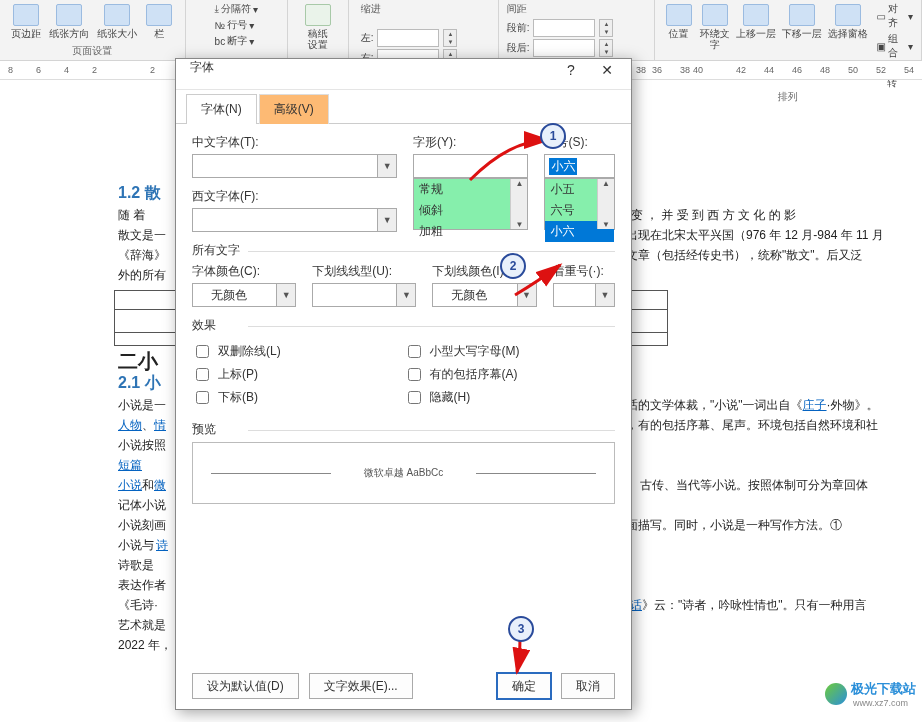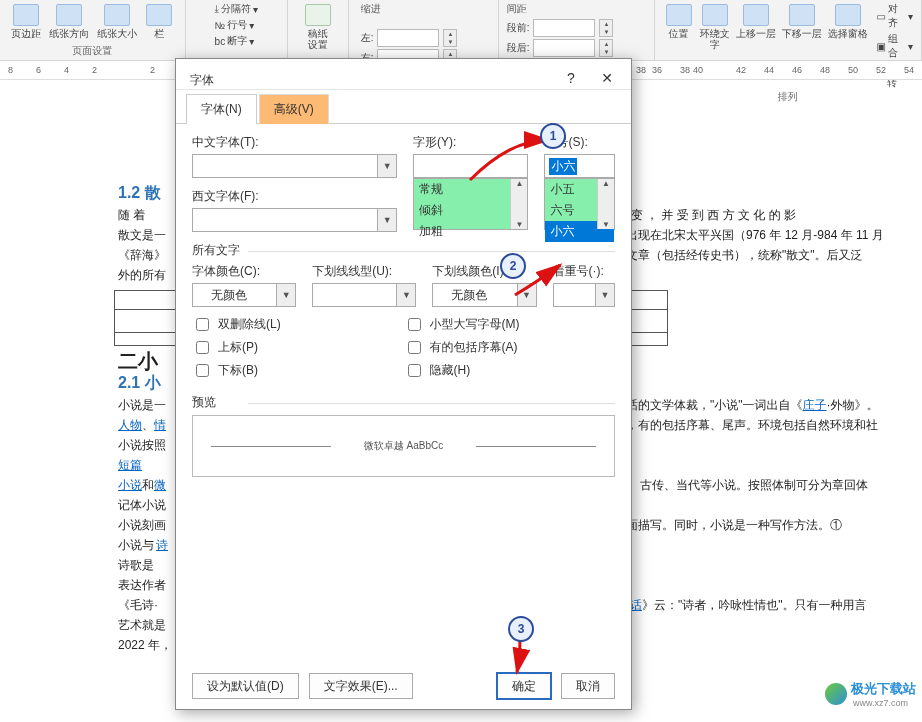--- a/index.html
+++ b/index.html
@@ -19,21 +19,21 @@
 .spin .ar span{flex:1;font-size:6px;display:flex;align-items:center;justify-content:center;color:#555}
 .ruler{height:18px;background:#fff;border-bottom:1px solid #ddd;display:flex;align-items:center;font-size:9px;color:#666;position:relative}
 .ruler span{position:absolute}
 .doc{position:absolute;left:118px;top:110px;width:790px;font-size:12px;line-height:18px;color:#222}
 .doc h2{color:#2e74b5;font-size:16px;margin:4px 0;font-weight:bold}
 .doc p{margin:2px 0}
 .lnk{color:#0563c1;text-decoration:underline}
 .tblgap{width:540px;height:54px;border:1px solid #555;margin:6px 0}
 .tblgap .row{height:18px;border-bottom:1px solid #555}
 .dlg{position:absolute;left:175px;top:58px;width:455px;height:650px;background:#fff;border:1px solid #888;box-shadow:3px 3px 14px rgba(0,0,0,0.35);display:flex;flex-direction:column;z-index:10}
-.dlg .titlebar{height:30px;display:flex;align-items:flex-end;padding:0 6px 0 14px;font-size:12px;border-bottom:1px solid #e5e5e5}
+.dlg .titlebar{height:30px;display:flex;align-items:flex-start;padding:0 6px 0 14px;font-size:12px;border-bottom:1px solid #e5e5e5}
 .dlg .titlebar .ttl{flex:1}
 .dlg .titlebar .tb{width:36px;height:22px;display:flex;align-items:center;justify-content:center;cursor:pointer;font-size:14px}
 .tabs{display:flex;border-bottom:1px solid #ccc;padding:0 10px;margin-top:4px}
 .tab{padding:6px 14px;border:1px solid #ccc;border-bottom:none;background:#fff;margin-right:2px;margin-bottom:-1px;font-size:12px;cursor:pointer}
 .tab.inactive{background:#fdba74;border-color:#ddd}
 .body{padding:10px 16px;flex:1;overflow:hidden;font-size:12px}
 .row{display:flex;gap:16px;margin-bottom:4px}
 .col{flex:1;display:flex;flex-direction:column}
 .lbl2{font-size:12px;color:#333;margin-bottom:3px}
 .sel{height:22px;border:1px solid #aaa;background:#fff;display:flex;align-items:center;position:relative;font-size:12px}
@@ -292,20 +292,21 @@
             </div>
           </div>
         <div class="col" style="flex:0.6">
             <div class="lbl2">着重号(·):</div>
             <div class="sel">
               <div class="dd">▼</div>
             </div>
           </div>
       </div>
 
+      <div class="sect">效果</div>
       <div class="two-col">
         <div>
           <label class="chk">
               <input type="checkbox" style="">
               <span>双删除线(L)</span>
             </label>
           <label class="chk">
               <input type="checkbox" style="">
               <span>上标(P)</span>
             </label>

